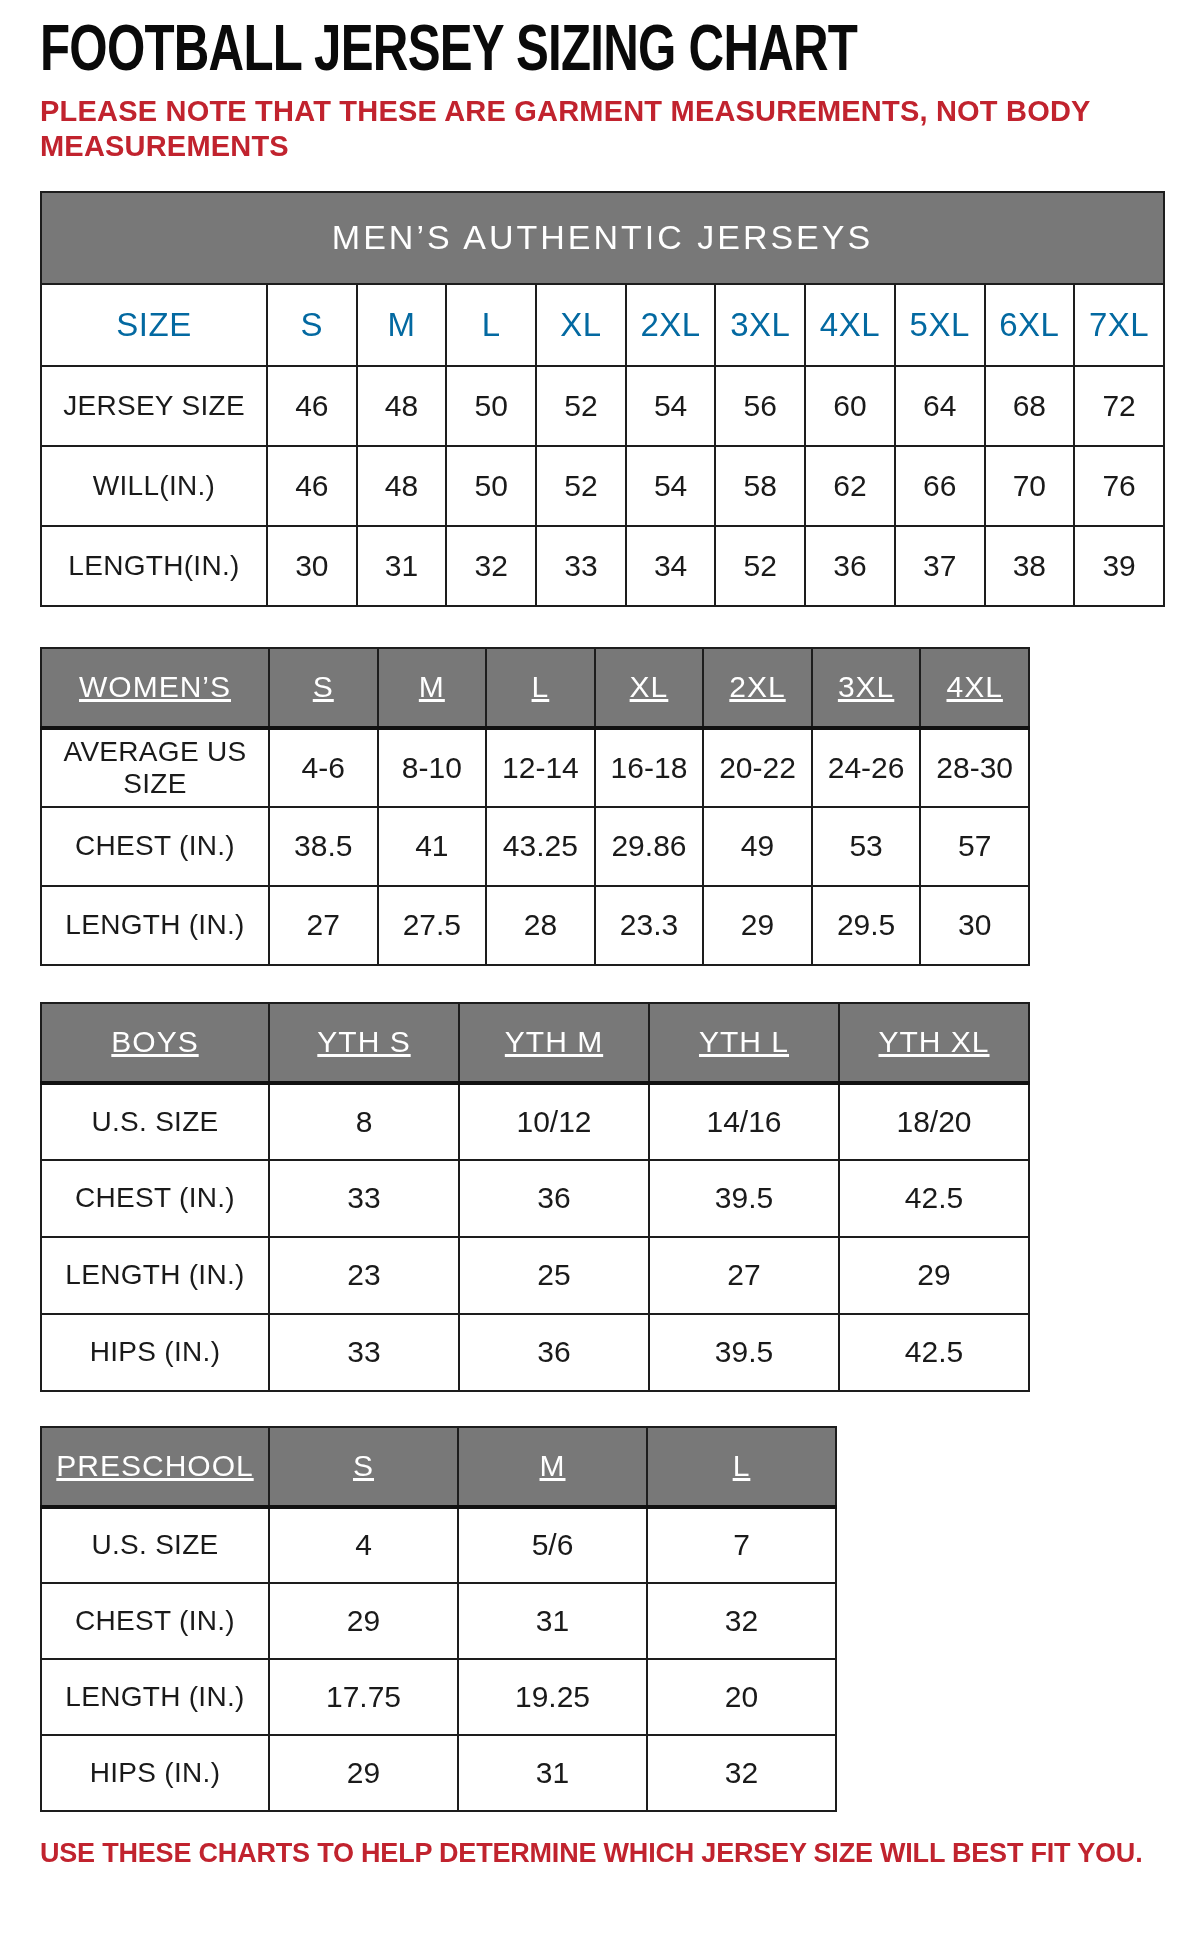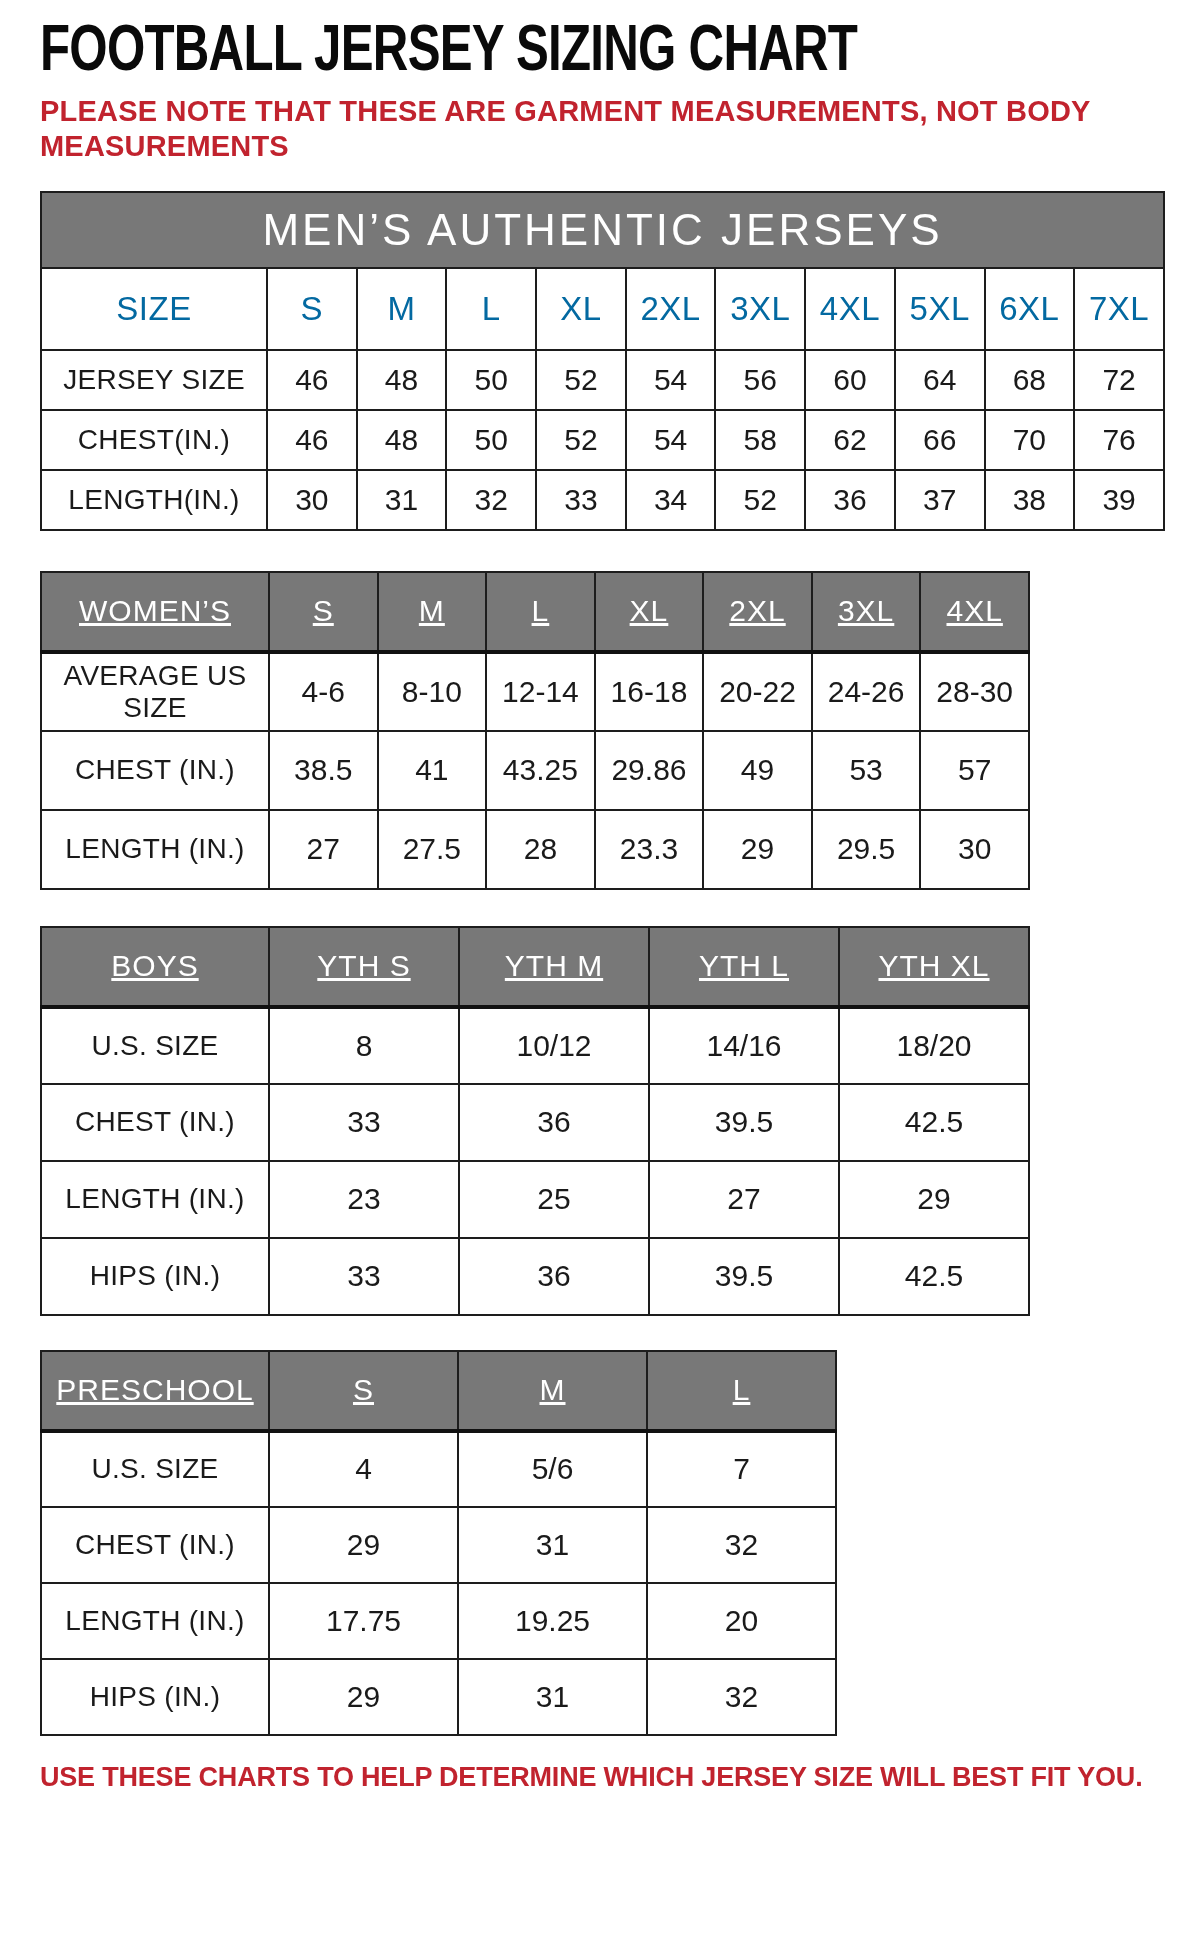--- a/index.html
+++ b/index.html
@@ -41,23 +41,23 @@
   table.size-table th, table.size-table td {
     border: 2px solid #1d1d1d;
     text-align: center;
     vertical-align: middle;
     font-weight: 400;
     overflow: hidden;
   }
   th.banner {
     background: #787878;
     color: #ffffff;
-    font-size: 44px;
+    font-size: 34px;
     letter-spacing: 3px;
-    height: 76px;
+    height: 92px;
     border-bottom: 4px solid #111111;
     font-weight: 400;
   }
   tr.gray-head th {
     background: #787878;
     color: #ffffff;
     font-size: 30px;
     letter-spacing: 1px;
     height: 80px;
     border-bottom: 4px solid #111111;
@@ -80,21 +80,21 @@
   .t-mens      { width: 1125px; margin-top: 26px; }
   .t-womens    { width: 990px;  margin-top: 40px; }
   .t-boys      { width: 990px;  margin-top: 36px; }
   .t-preschool { width: 797px;  margin-top: 34px; }
 
   .t-mens col.label-col      { width: 226px; }
   .t-womens col.label-col    { width: 228px; }
   .t-boys col.label-col      { width: 228px; }
   .t-preschool col.label-col { width: 228px; }
 
-  .t-mens tbody tr      { height: 60px; }
+  .t-mens tbody tr      { height: 80px; }
   .t-womens tbody tr    { height: 79px; }
   .t-boys tbody tr      { height: 77px; }
   .t-preschool tbody tr { height: 76px; }
 
   .footer-note {
     margin-top: 26px;
     color: #c1232e;
     font-size: 27px;
     font-weight: 700;
     letter-spacing: -0.2px;
@@ -148,21 +148,21 @@
             <td>50</td>
             <td>52</td>
             <td>54</td>
             <td>56</td>
             <td>60</td>
             <td>64</td>
             <td>68</td>
             <td>72</td>
           </tr>
           <tr>
-            <th class="rowlabel">CHEST(IN.)</th>
+            <th class="rowlabel">WILL(IN.)</th>
             <td>46</td>
             <td>48</td>
             <td>50</td>
             <td>52</td>
             <td>54</td>
             <td>58</td>
             <td>62</td>
             <td>66</td>
             <td>70</td>
             <td>76</td>

